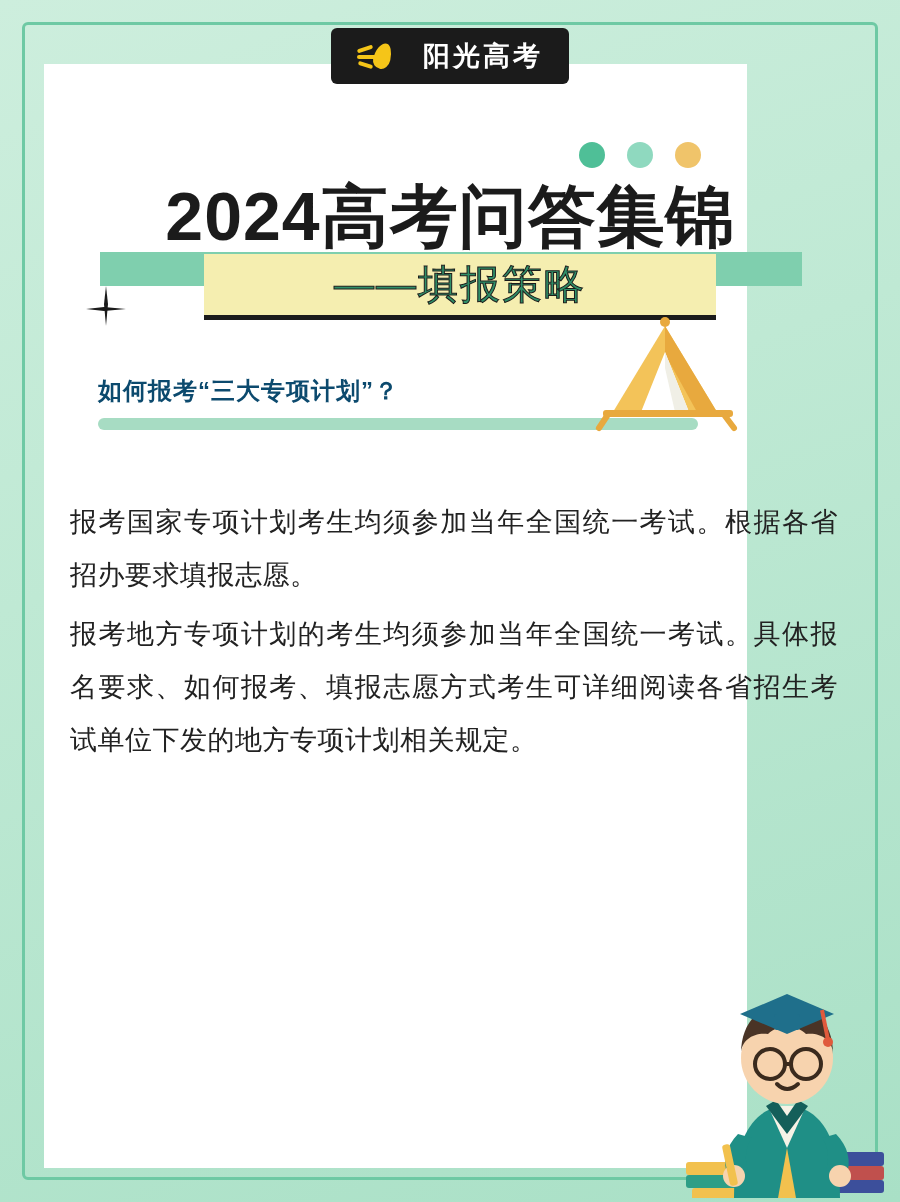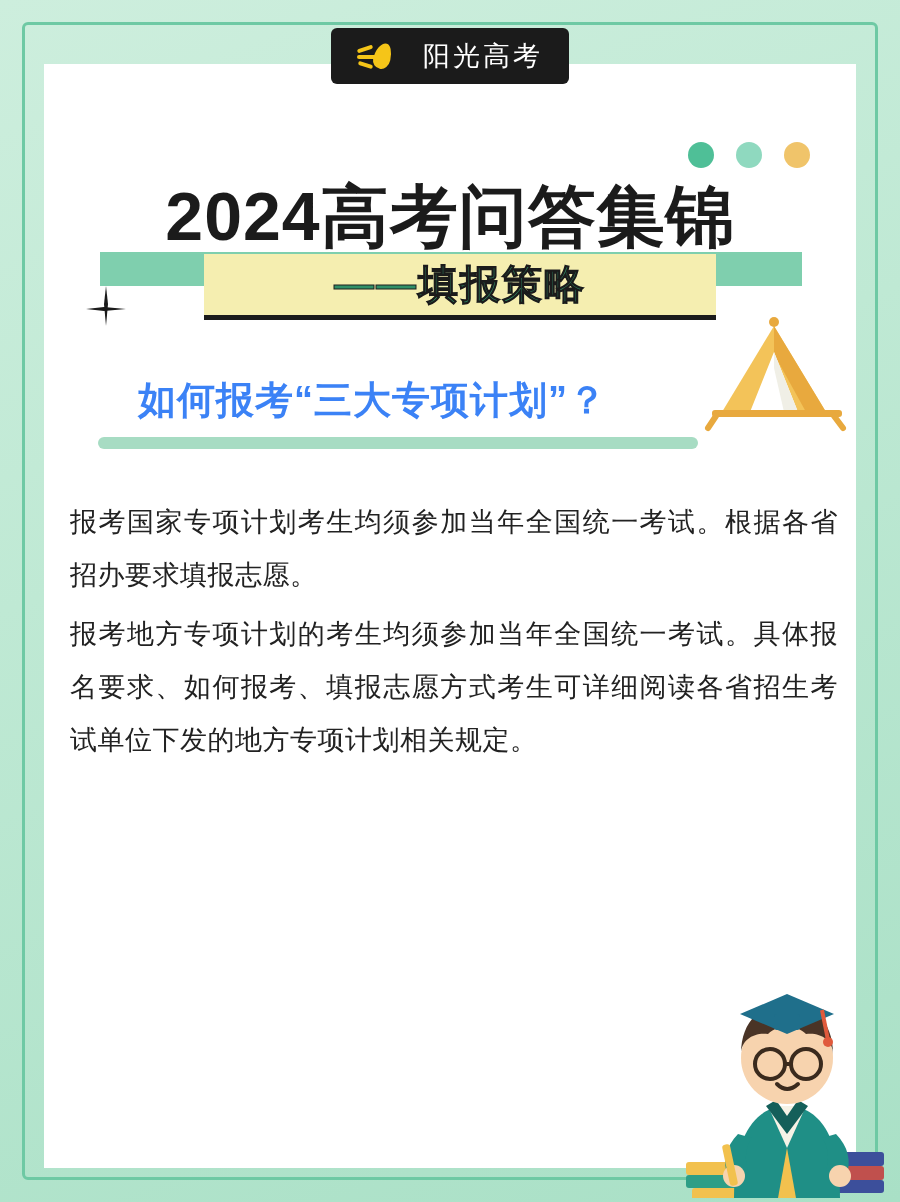--- a/index.html
+++ b/index.html
@@ -32,21 +32,21 @@
     border: 3px solid #6ec9a4;
     border-radius: 6px;
     box-sizing: border-box;
   }
 
   
   .card {
     position: absolute;
     left: 44px;
     top: 64px;
-    width: 812px;
+    width: 703px;
     height: 1104px;
     background: #ffffff;
     box-sizing: border-box;
   }
 
   
   .logo-banner {
     position: absolute;
     left: 50%;
     top: 28px;
@@ -81,21 +81,21 @@
     top: 2px;
     width: 17px;
     height: 26px;
     background: #f5c518;
     border-radius: 60% 40% 50% 50% / 70% 60% 40% 30%;
     transform: rotate(12deg);
   }
   .logo-text {
     color: #ffffff;
     font-size: 27px;
-    font-weight: normal;
+    font-weight: bold;
     letter-spacing: 3px;
     line-height: 1;
     margin-left: 24px;
   }
 
   
   .dots {
     position: absolute;
     right: 46px;
     top: 78px;
@@ -177,41 +177,40 @@
     height: 66px;
     background: #f5eeb0;
     border-bottom: 5px solid #1b1b1b;
     box-sizing: border-box;
     display: flex;
     align-items: center;
     justify-content: center;
   }
   .subtitle-text {
     font-size: 40px;
-    font-weight: bold;
+    font-weight: normal;
     color: #2f8f68;
     letter-spacing: 2px;
     -webkit-text-stroke: 1px #1b1b1b;
     white-space: nowrap;
   }
 
   
   .question {
     position: absolute;
     left: 54px;
     top: 310px;
     width: 720px;
   }
   .question-text {
-    font-size: 38px;
+    font-size: 24px;
     font-weight: bold;
-    color: #3b82f6;
+    color: #0c4a6e;
     letter-spacing: 1px;
     line-height: 1.4;
-    margin-left: 40px;
   }
   .question-underline {
     margin-top: 10px;
     width: 600px;
     height: 12px;
     background: #a7dcc3;
     border-radius: 6px;
   }
 
   

